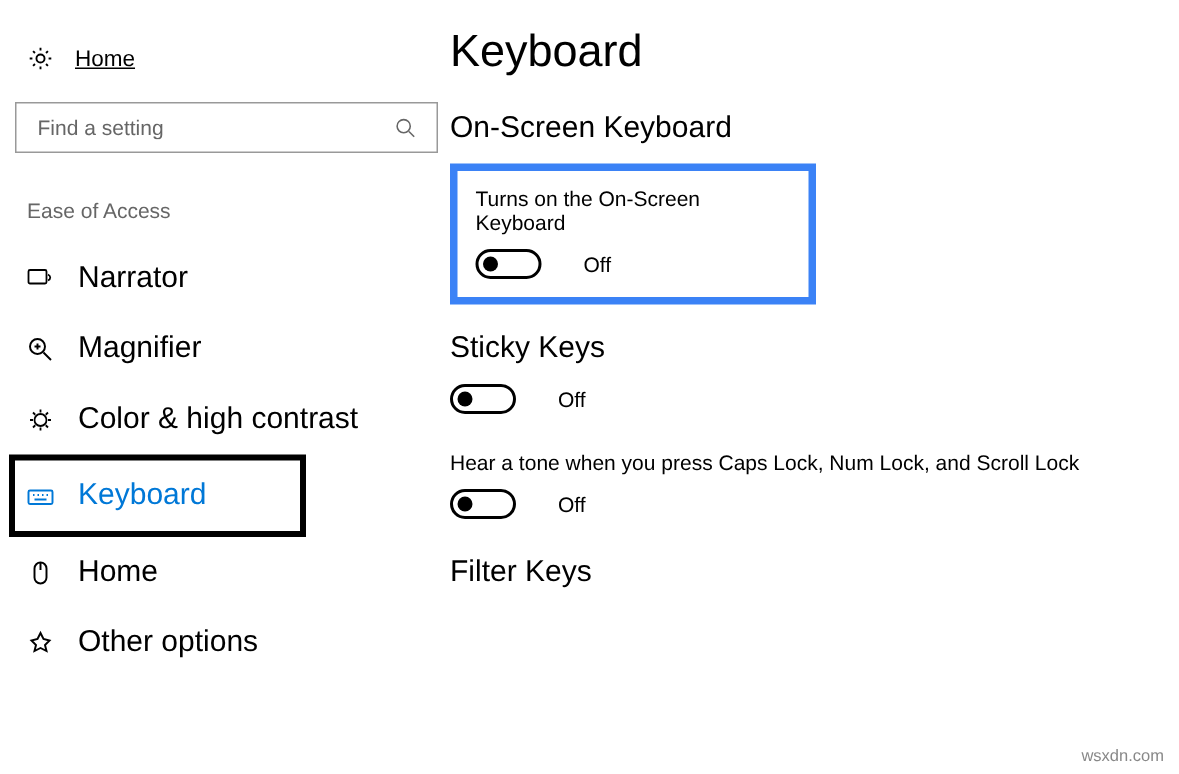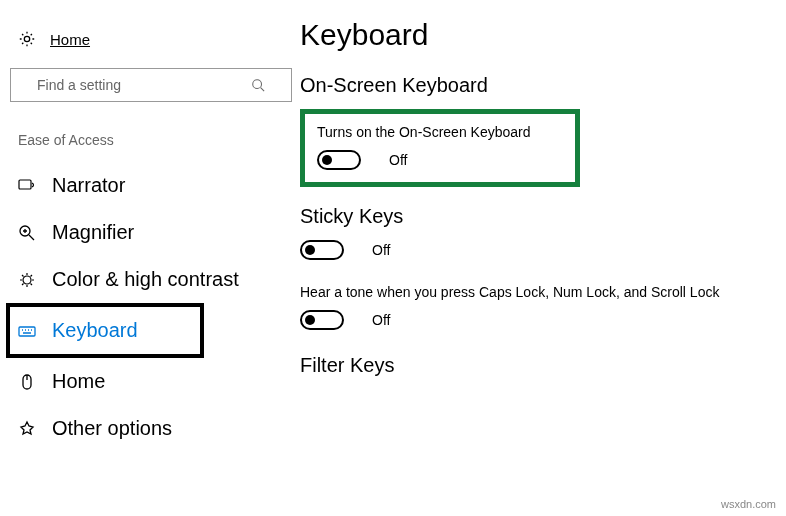--- a/index.html
+++ b/index.html
@@ -18,21 +18,21 @@
       display: flex; align-items: flex-end;
       padding: 6px 8px; gap: 14px; cursor: pointer; text-decoration: underline;
     }
     .home-row .icon { width: 18px; height: 18px; display:flex; align-items:center; justify-content:center;}
     .home-label { font-size: 15px; }
     .search-box {
       margin: 14px 8px 0 0;
       border: 1px solid #999;
       height: 34px;
       display: flex; align-items: center;
-      padding: 0 26px;
+      padding: 0 14px;
       justify-content: center;
     }
     .search-input {
       border: none; outline: none; font-size: 14px;
       color: #666; width: 100%; background: transparent;
     }
     .search-input::placeholder { color: #666; }
     .category-label {
       font-size: 14px; color: #666;
       margin: 30px 0 14px 8px;
@@ -61,24 +61,24 @@
       width: 44px; height: 20px; border: 2px solid #000;
       border-radius: 20px; position: relative; cursor: pointer;
       background: #fff;
     }
     .toggle::after {
       content: ""; position: absolute; left: 3px; top: 3px;
       width: 10px; height: 10px; background: #000; border-radius: 50%;
     }
     .toggle-label { font-size: 14px; }
     .onscreen-highlight {
-      border: 5px solid #15803d;
+      border: 5px solid #3b82f6;
       padding: 10px 12px 6px 12px;
       margin-bottom: 18px;
-      width: 280px;
+      width: 244px;
     }
     .onscreen-highlight .toggle-row { margin-bottom: 6px; }
     .watermark {
       position: absolute; bottom: 6px; right: 10px;
       font-size: 11px; color: #888;
     }
     svg { display:block; }
   </style>
 </head>
 <body>

